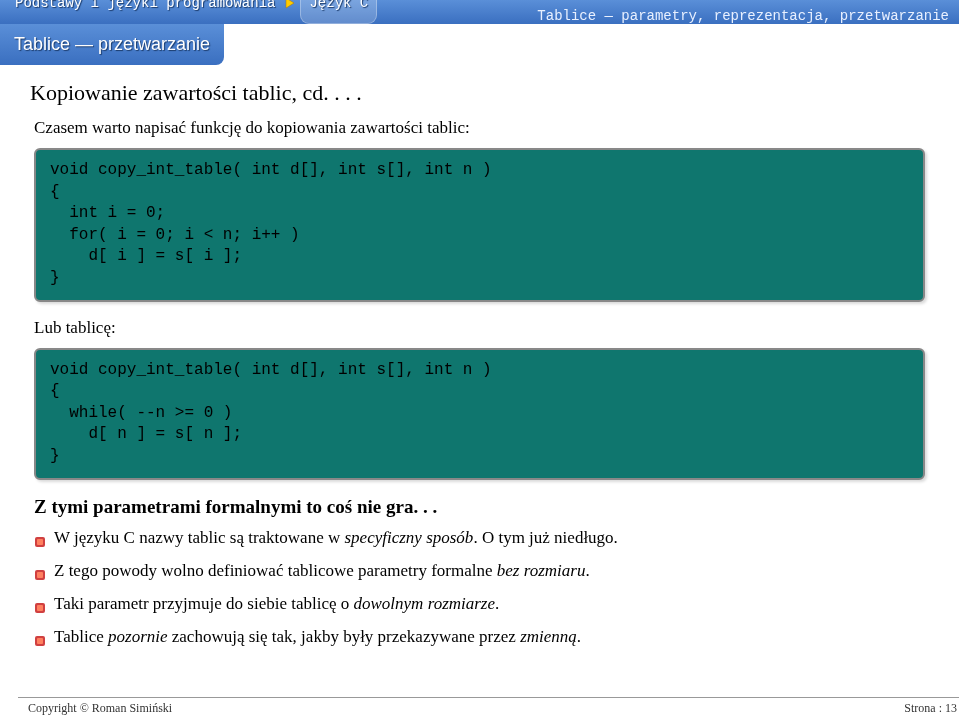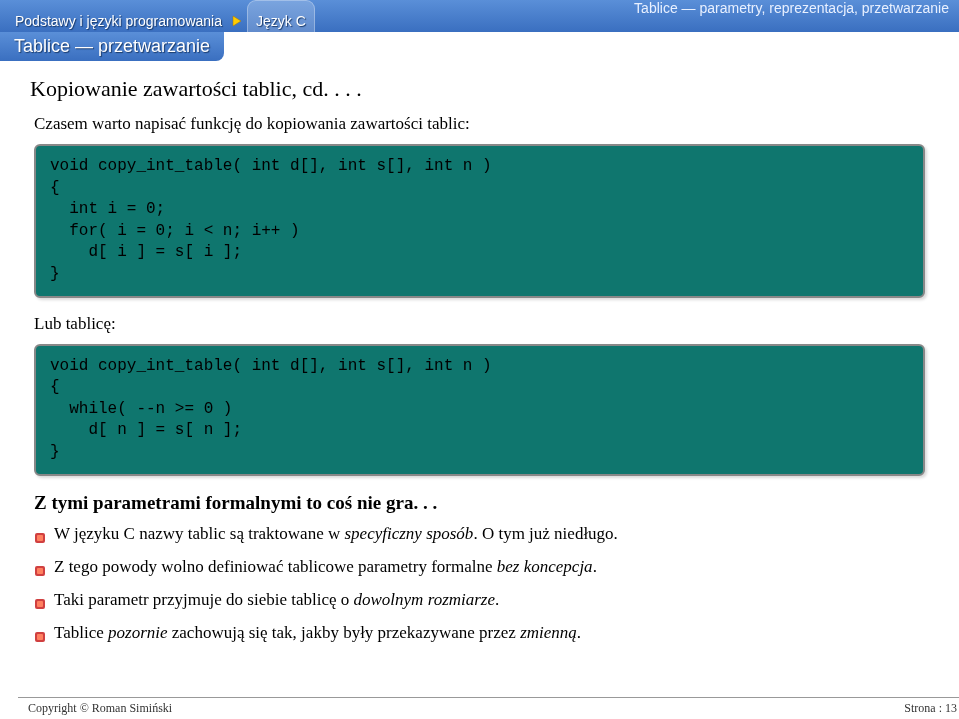--- a/index.html
+++ b/index.html
@@ -6,28 +6,28 @@
   body {
     width: 959px;
     height: 719px;
     background: #ffffff;
     font-family: Georgia, 'Times New Roman', serif;
     position: relative;
     overflow: hidden;
   }
   .header {
     width: 100%;
-    height: 32px;
+    height: 24px;
     background: linear-gradient(to bottom, #5a8fd8, #3a6fc0);
     display: flex;
-    align-items: flex-start;
+    align-items: flex-end;
     padding: 0 10px;
     color: #fff;
     font-size: 14px;
-    font-family: Liberation Sans, sans-serif;
+    font-family: Liberation Mono, monospace;
   }
   .header-left {
     display: flex;
     align-items: center;
   }
   .header-right {
     margin-left: auto;
     color: #e8f0ff;
   }
   .crumb1 {
@@ -42,21 +42,21 @@
   .crumb2 {
     background: rgba(255,255,255,0.2);
     padding: 12px 8px;
     border-radius: 9px;
     text-shadow: 1px 1px 1px #1a3a6a;
     border: 1px solid rgba(255,255,255,0.3);
   }
   .subheader {
     background: linear-gradient(to bottom, #5a8fd8, #3a6fc0);
     display: inline-block;
-    padding: 4px 14px;
+    padding: 10px 14px;
     color: #fff;
     font-size: 18px;
     font-family: Verdana, Arial, sans-serif;
     text-shadow: 1px 1px 1px #1a3a6a;
     border-radius: 0 0 8px 0;
     margin-left: 0;
   }
   .content {
     padding: 15px 30px 0 30px;
   }
@@ -180,21 +180,21 @@
     </div>
 
     <div class="bullet">
       <span class="bullet-icon">
         <svg width="12" height="12" viewBox="0 0 12 12">
             <rect x="1" y="1" width="10" height="10" rx="2" fill="#d04040"></rect>
             <rect x="3" y="3" width="6" height="6" rx="1" fill="#ff8060"></rect>
           </svg>
       </span>
       <span>
-        <span>Z tego powody wolno definiować tablicowe parametry formalne </span><em class="it">bez koncepcja</em><span>.</span>
+        <span>Z tego powody wolno definiować tablicowe parametry formalne </span><em class="it">bez rozmiaru</em><span>.</span>
       </span>
     </div>
 
     <div class="bullet">
       <span class="bullet-icon">
         <svg width="12" height="12" viewBox="0 0 12 12">
             <rect x="1" y="1" width="10" height="10" rx="2" fill="#d04040"></rect>
             <rect x="3" y="3" width="6" height="6" rx="1" fill="#ff8060"></rect>
           </svg>
       </span>

